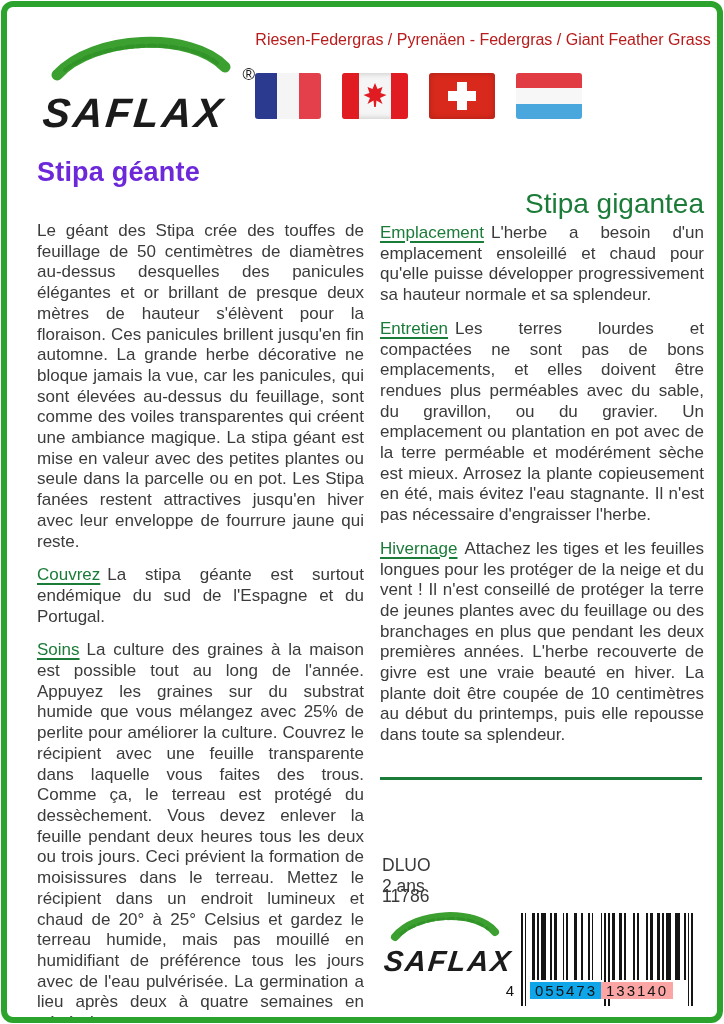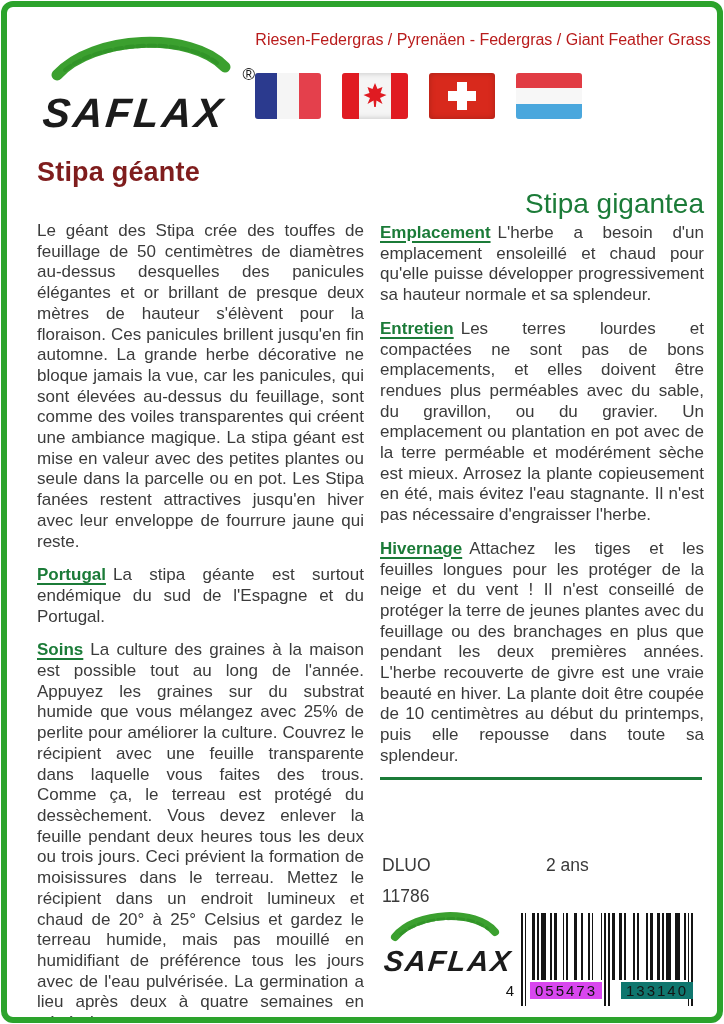--- a/index.html
+++ b/index.html
@@ -56,60 +56,60 @@
   .flag-ch .cross { position: relative; width: 28px; height: 28px; }
   .flag-ch .cross::before, .flag-ch .cross::after { content: ""; position: absolute; background: #ffffff; }
   .flag-ch .cross::before { left: 9px; top: 0; width: 10px; height: 28px; }
   .flag-ch .cross::after { left: 0; top: 9px; width: 28px; height: 10px; }
   .flag-lu { flex-direction: column; }
   .flag-lu .s1 { background: #e13c44; } .flag-lu .s2 { background: #f7f7f7; } .flag-lu .s3 { background: #4aa7dd; }
 
   
   .title-fr {
     position: absolute; left: 30px; top: 150px;
-    font-size: 27px; font-weight: bold; color: #7f1d1d; letter-spacing: .2px;
+    font-size: 27px; font-weight: bold; color: #6d28d9; letter-spacing: .2px;
   }
   .title-la {
     position: absolute; left: 373px; top: 181px; width: 324px;
     text-align: right; font-size: 28px; font-weight: normal; color: #1b7b38;
   }
 
   
   .col {
     position: absolute; top: 214px;
     font-size: 17px; line-height: 20.7px; color: #3b3b3b;
     text-align: justify; hyphens: auto;
   }
   .col-left  { left: 30px;  width: 327px; }
   .col-right { left: 373px; width: 324px; top: 216px; }
   .para { margin-bottom: 13px; }
   .sec-h {
-    font-weight: bold; color: #1b7b38;
+    font-weight: normal; color: #1b7b38;
     text-decoration: underline; text-decoration-thickness: 2px; text-underline-offset: 3px;
     margin-right: 7px;
     margin-top: 24px;
   }
 
   
   .rule { position: absolute; left: 373px; top: 770px; width: 322px; height: 3px; background: #1b7b38; }
 
   .info { position: absolute; left: 375px; top: 848px; width: 322px; font-size: 17.5px; color: #3a3a3a; }
-  .info-row { display: flex; height: 31px; align-items: flex-start; }
+  .info-row { display: flex; height: 31px; align-items: flex-start; flex-direction: column; }
   .info-label { width: 164px; }
   .info-value { flex: 1; }
 
   .barcode { position: absolute; left: 514px; top: 906px; width: 172px; height: 100px; }
   .barcode svg { position: absolute; left: 0; top: 0; fill: #141414; }
   .bc-num {
     position: absolute; top: 69px; font-size: 15px; color: #141414;
     letter-spacing: 2px; text-align: center;
   }
   .bc-first { left: -17px; width: 14px; }
-  .bc-left  { left: 9px;  width: 72px; background: #d946ef; }
-  .bc-right { left: 100px; width: 72px; background: #0f766e; }
+  .bc-left  { left: 9px;  width: 72px; background: #0ea5e9; }
+  .bc-right { left: 80px; width: 72px; background: #fca5a5; }
 </style>
 </head>
 <body>
 
 <div class="page">
 
   <div class="logo logo-top">
     <svg class="logo-arc" width="188" height="52" viewBox="0 0 188 52">
       <path d="M8,46 C44,6 142,2 176,38" fill="none" stroke="#3ba02f" stroke-width="11" stroke-linecap="round"></path>
       <path d="M16,41 C52,12 136,8 168,34" fill="none" stroke="#2d8f25" stroke-width="4" stroke-linecap="round" stroke-dasharray="7 4" opacity="0.7"></path>
@@ -142,21 +142,21 @@
       <div class="stripe s3"></div>
     </div>
   </div>
 
   <h1 class="title-fr">Stipa géante</h1>
   <h2 class="title-la">Stipa gigantea</h2>
 
   <div class="col col-left">
     <p class="para">Le géant des Stipa crée des touffes de feuillage de 50 centimètres de diamètres au-dessus desquelles des panicules élégantes et or brillant de presque deux mètres de hauteur s'élèvent pour la floraison. Ces panicules brillent jusqu'en fin automne. La grande herbe décorative ne bloque jamais la vue, car les panicules, qui sont élevées au-dessus du feuillage, sont comme des voiles transparentes qui créent une ambiance magique. La stipa géant est mise en valeur avec des petites plantes ou seule dans la parcelle ou en pot. Les Stipa fanées restent attractives jusqu'en hiver avec leur enveloppe de fourrure jaune qui reste.</p>
     <p class="para">
-      <span class="sec-h">Portugal</span><span>La stipa géante est surtout endémique du sud de l'Espagne et du Portugal.</span>
+      <span class="sec-h">Couvrez</span><span>La stipa géante est surtout endémique du sud de l'Espagne et du Portugal.</span>
     </p>
     <p class="para">
       <span class="sec-h">Soins</span><span>La culture des graines à la maison est possible tout au long de l'année. Appuyez les graines sur du substrat humide que vous mélangez avec 25% de perlite pour améliorer la culture. Couvrez le récipient avec une feuille transparente dans laquelle vous faites des trous. Comme ça, le terreau est protégé du dessèchement. Vous devez enlever la feuille pendant deux heures tous les deux ou trois jours. Ceci prévient la formation de moisissures dans le terreau. Mettez le récipient dans un endroit lumineux et chaud de 20° à 25° Celsius et gardez le terreau humide, mais pas mouillé en humidifiant de préférence tous les jours avec de l'eau pulvérisée. La germination a lieu après deux à quatre semaines en général.</span>
     </p>
   </div>
 
   <div class="col col-right">
     <p class="para">
       <span class="sec-h">Emplacement</span><span>L'herbe a besoin d'un emplacement ensoleillé et chaud pour qu'elle puisse développer progressivement sa hauteur normale et sa splendeur.</span>
     </p>

